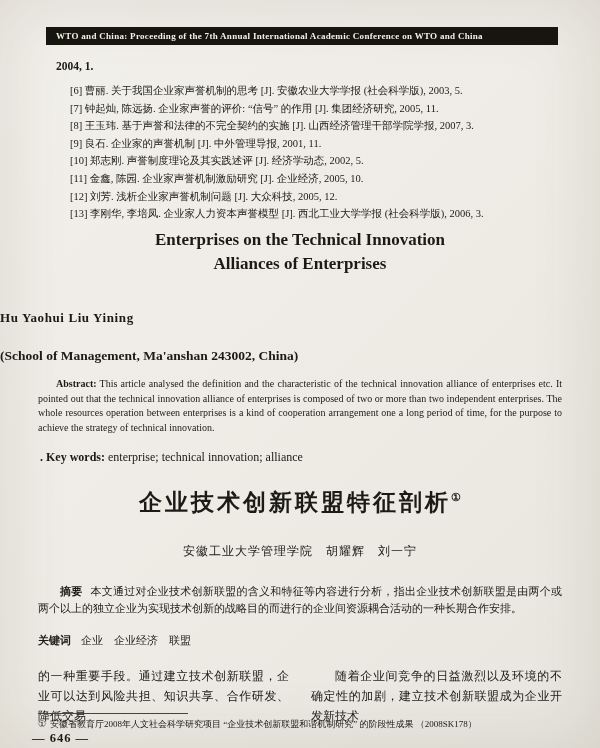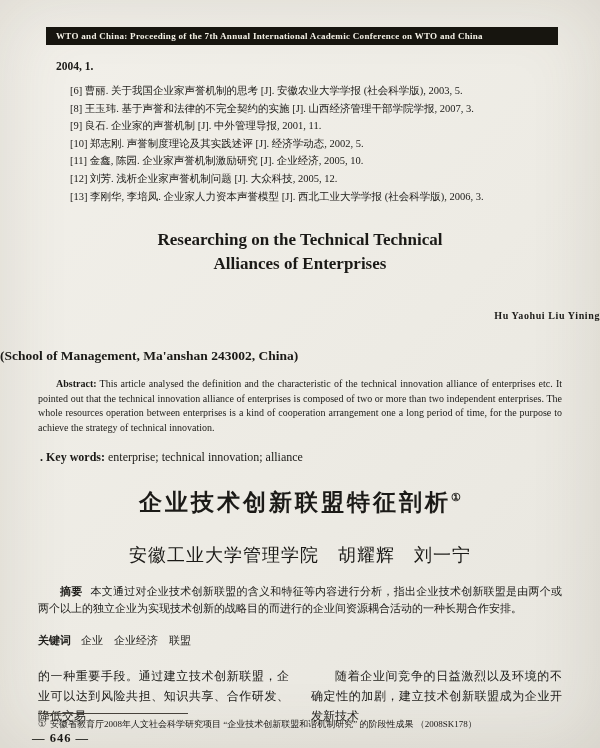--- a/index.html
+++ b/index.html
@@ -22,41 +22,41 @@
     position:absolute; left:70px; right:38px; top:82px;
     margin:0; padding:0; list-style:none;
     font-size:10.5px; line-height:17.6px; white-space:nowrap;
   }
   .en-title {
     position:absolute; left:0; right:0; top:228px; margin:0;
     text-align:center; font-size:17px; line-height:24px; font-weight:bold;
   }
   .en-authors {
     position:absolute; left:0; right:0; top:310px;
-    text-align:right; font-size:10px; font-weight:bold; letter-spacing:0.6px;
+    text-align:left; font-size:13px; font-weight:bold; letter-spacing:0.6px;
   }
   .affiliation {
     position:absolute; left:0; right:0; top:348px;
     text-align:left; font-size:13.5px; font-weight:bold;
   }
   .abstract {
     position:absolute; left:38px; right:38px; top:377px; margin:0;
     font-size:10px; line-height:14.5px; text-align:justify; text-indent:18px;
   }
   .abstract .label { font-weight:bold; }
   .en-keywords { position:absolute; left:40px; top:450px; font-size:12px; }
   .en-keywords .label { font-weight:bold; }
   .zh-title {
     position:absolute; left:0; right:0; top:487px; margin:0;
     text-align:center; font-size:23px; font-weight:bold; letter-spacing:3px;
   }
   .zh-title .sup { font-size:11px; vertical-align:super; letter-spacing:0; }
   .zh-byline {
     position:absolute; left:0; right:0; top:543px;
-    text-align:center; font-size:18px; letter-spacing:1px;
+    text-align:center; font-size:12px; letter-spacing:1px;
   }
   .zh-abstract {
     position:absolute; left:38px; right:38px; top:583px; margin:0;
     font-size:11px; line-height:16.5px; text-align:justify; text-indent:22px;
   }
   .zh-abstract .label { font-weight:bold; margin-right:8px; }
   .zh-keywords { position:absolute; left:38px; top:633px; font-size:11px; }
   .zh-keywords .label { font-weight:bold; margin-right:10px; }
   .body-columns {
     position:absolute; left:38px; right:38px; top:666px;
@@ -78,30 +78,31 @@
 <div class="page">
 
   <div class="header-bar">
     <span>WTO and China: Proceeding of the 7th Annual International Academic Conference on WTO and China</span>
   </div>
 
   <div class="date-line">2004, 1.</div>
 
   <ol class="references">
     <li>[6] 曹丽. 关于我国企业家声誉机制的思考 [J]. 安徽农业大学学报 (社会科学版), 2003, 5.</li>
+    <li>[7] 钟起灿, 陈远扬. 企业家声誉的评价: “信号” 的作用 [J]. 集团经济研究, 2005, 11.</li>
     <li>[8] 王玉玮. 基于声誉和法律的不完全契约的实施 [J]. 山西经济管理干部学院学报, 2007, 3.</li>
     <li>[9] 良石. 企业家的声誉机制 [J]. 中外管理导报, 2001, 11.</li>
     <li>[10] 郑志刚. 声誉制度理论及其实践述评 [J]. 经济学动态, 2002, 5.</li>
     <li>[11] 金鑫, 陈园. 企业家声誉机制激励研究 [J]. 企业经济, 2005, 10.</li>
     <li>[12] 刘芳. 浅析企业家声誉机制问题 [J]. 大众科技, 2005, 12.</li>
     <li>[13] 李刚华, 李培凤. 企业家人力资本声誉模型 [J]. 西北工业大学学报 (社会科学版), 2006, 3.</li>
   </ol>
 
   <h1 class="en-title">
-    <span>Researching on the Technical Technical</span><br>
+    <span>Enterprises on the Technical Innovation</span><br>
     <span>Alliances of Enterprises</span>
   </h1>
 
   <div class="en-authors">Hu Yaohui Liu Yining</div>
 
   <div class="affiliation">(School of Management, Ma'anshan 243002, China)</div>
 
   <p class="abstract">
     <span class="label">Abstract:</span><span> This article analysed the definition and the characteristic of the technical innovation alliance of enterprises etc. It pointed out that the technical innovation alliance of enterprises is composed of two or more than two independent enterprises. The whole resources operation between enterprises is a kind of cooperation arrangement one a long period of time, for the purpose to achieve the strategy of technical innovation.</span>
   </p>

